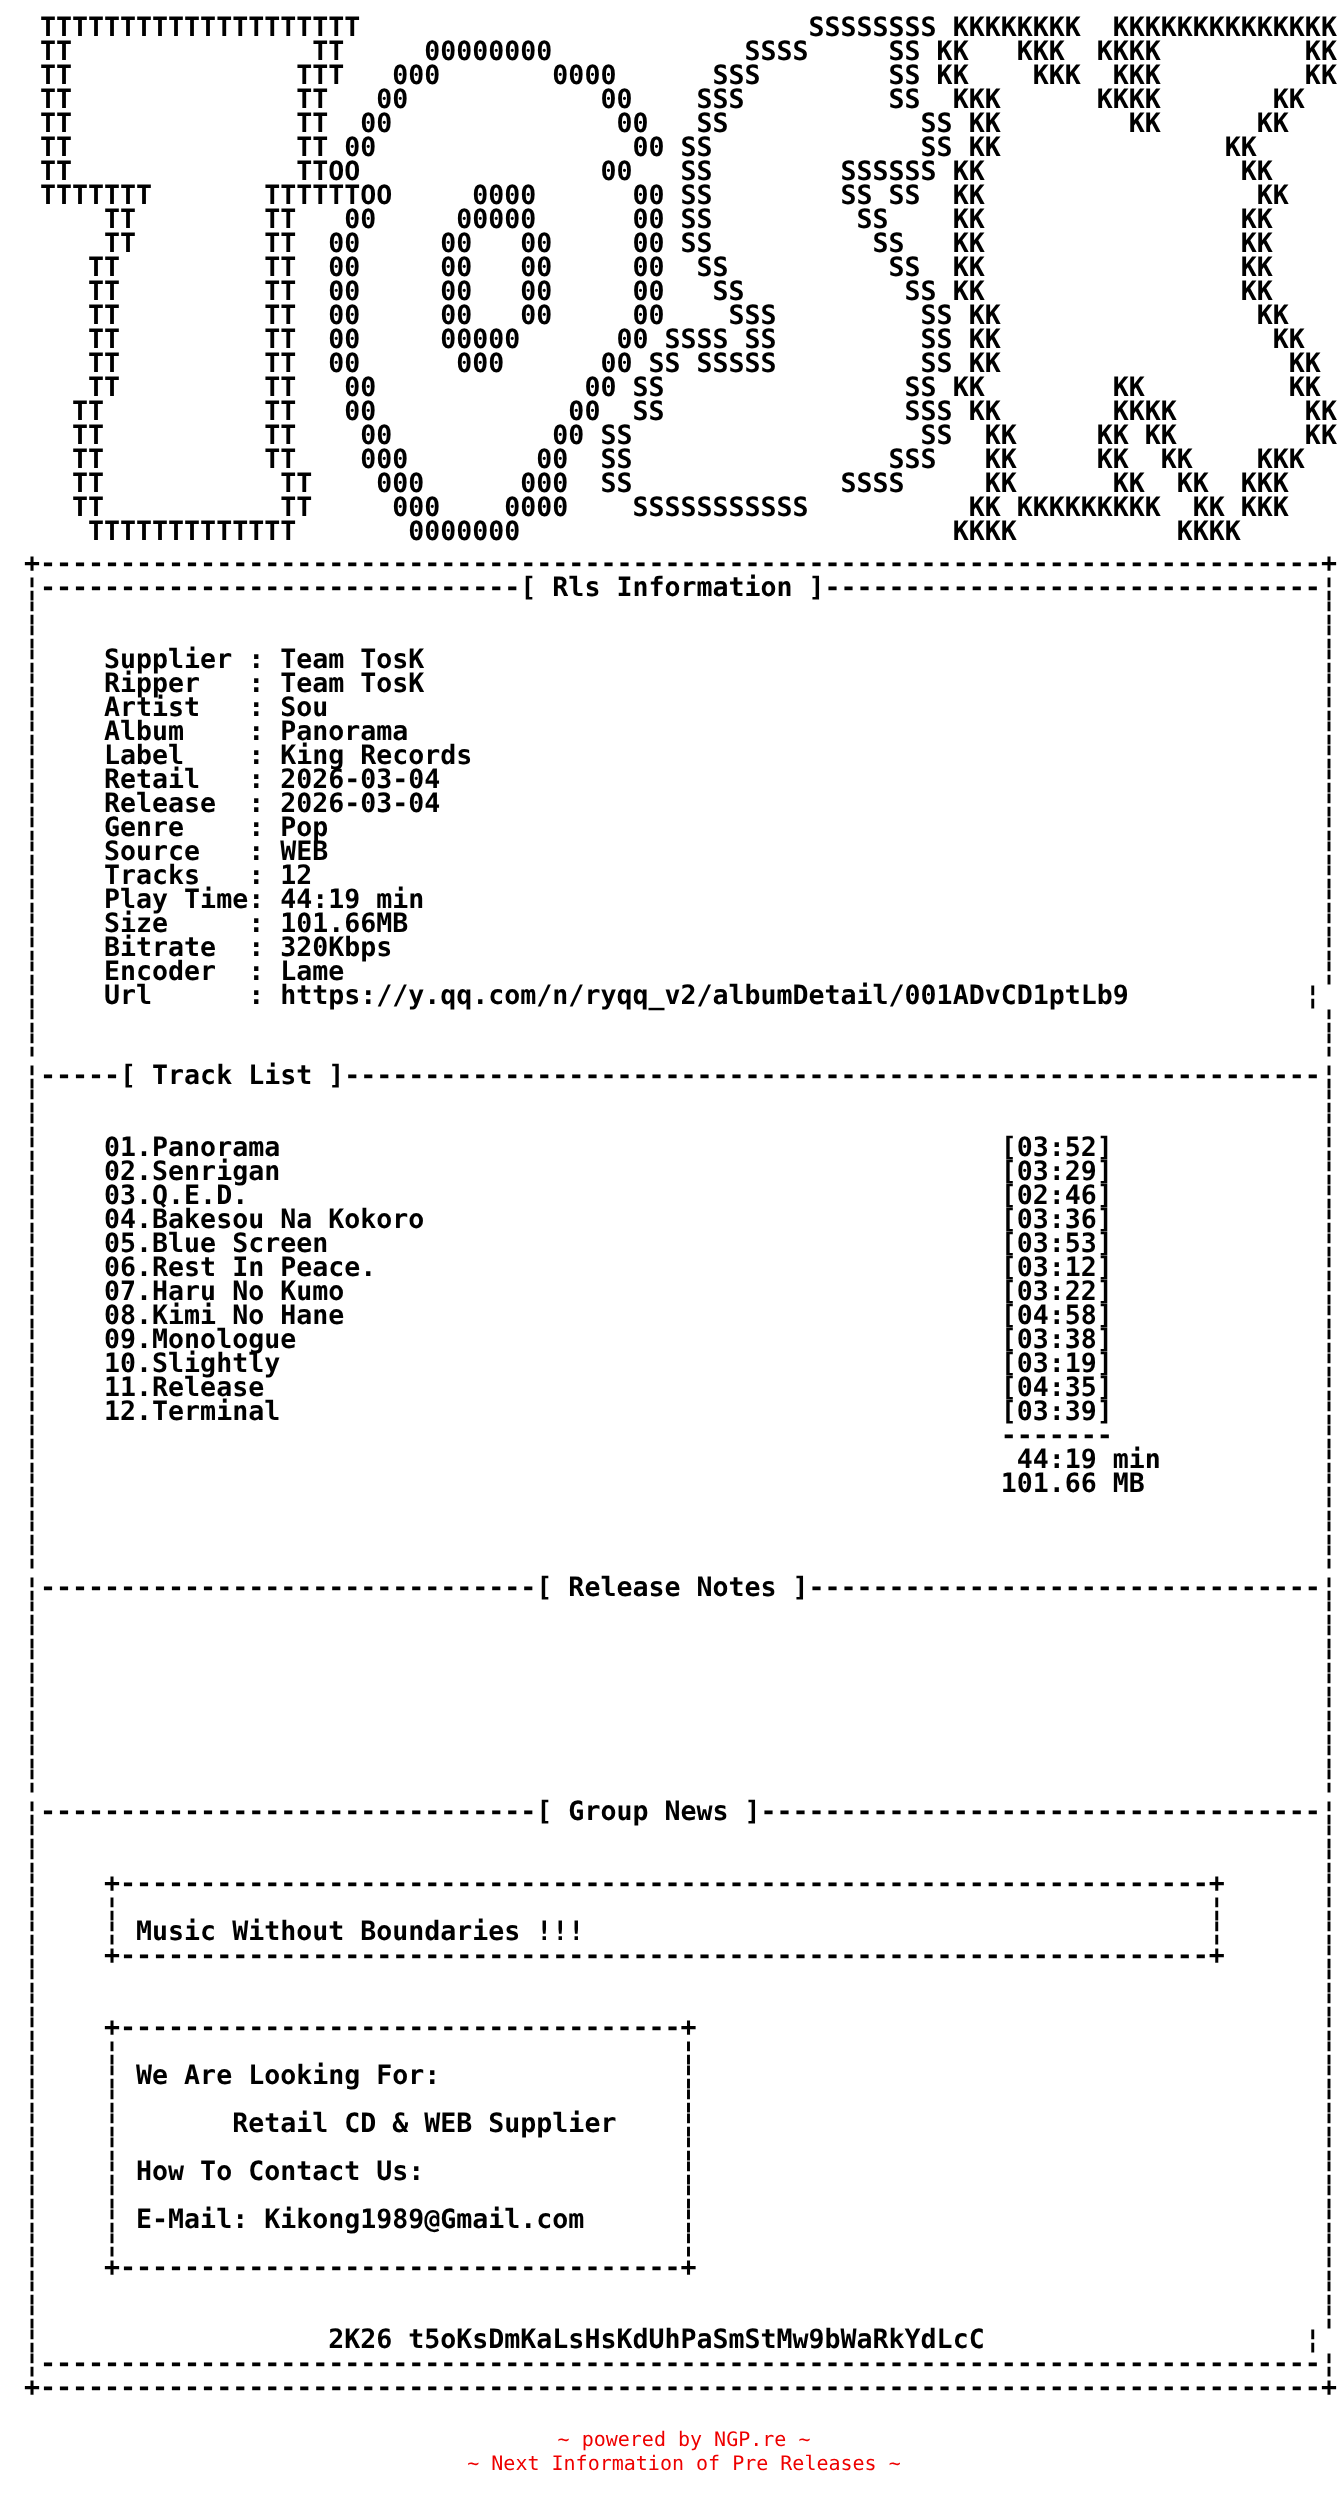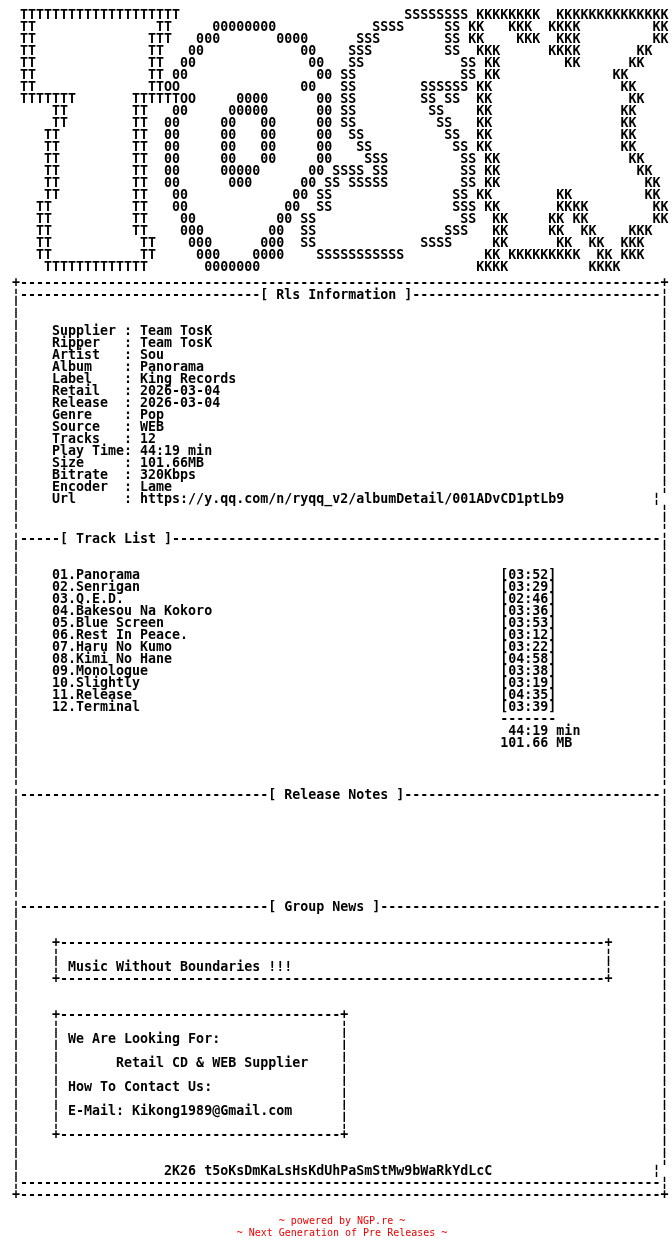--- a/index.html
+++ b/index.html
@@ -123,14 +123,14 @@
 ¦    +-----------------------------------+                                       ¦
 ¦                                                                                ¦
 ¦                                                                                ¦
 ¦                  2K26 t5oKsDmKaLsHsKdUhPaSmStMw9bWaRkYdLcC                    ¦
 ¦--------------------------------------------------------------------------------¦
 +--------------------------------------------------------------------------------+</pre>
 </div>
 
 <div class="footer" style="color: rgb(238, 0, 0); padding-left: 12px;">
   <div>~ powered by NGP.re ~</div>
-  <div>~ Next Generation of Pre Releases ~</div>
+  <div>~ Next Information of Pre Releases ~</div>
 </div>
 
 </body></html>

